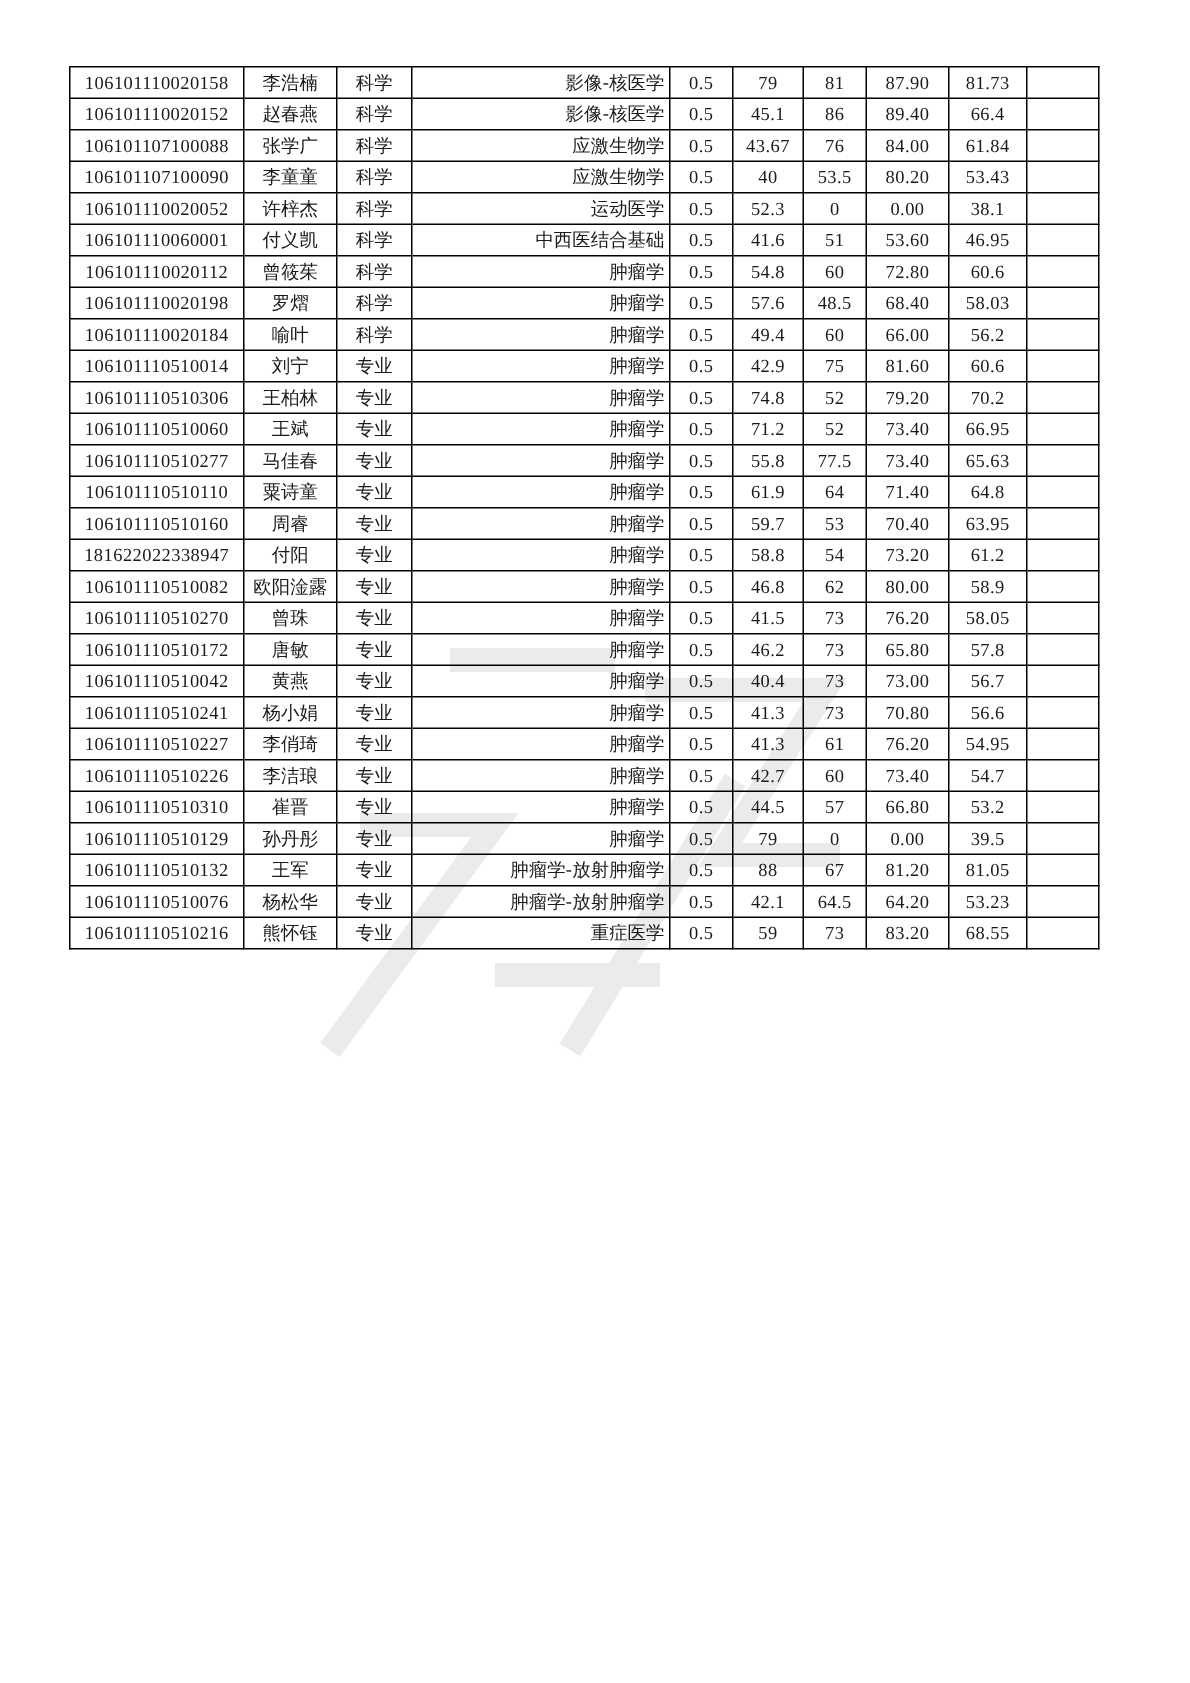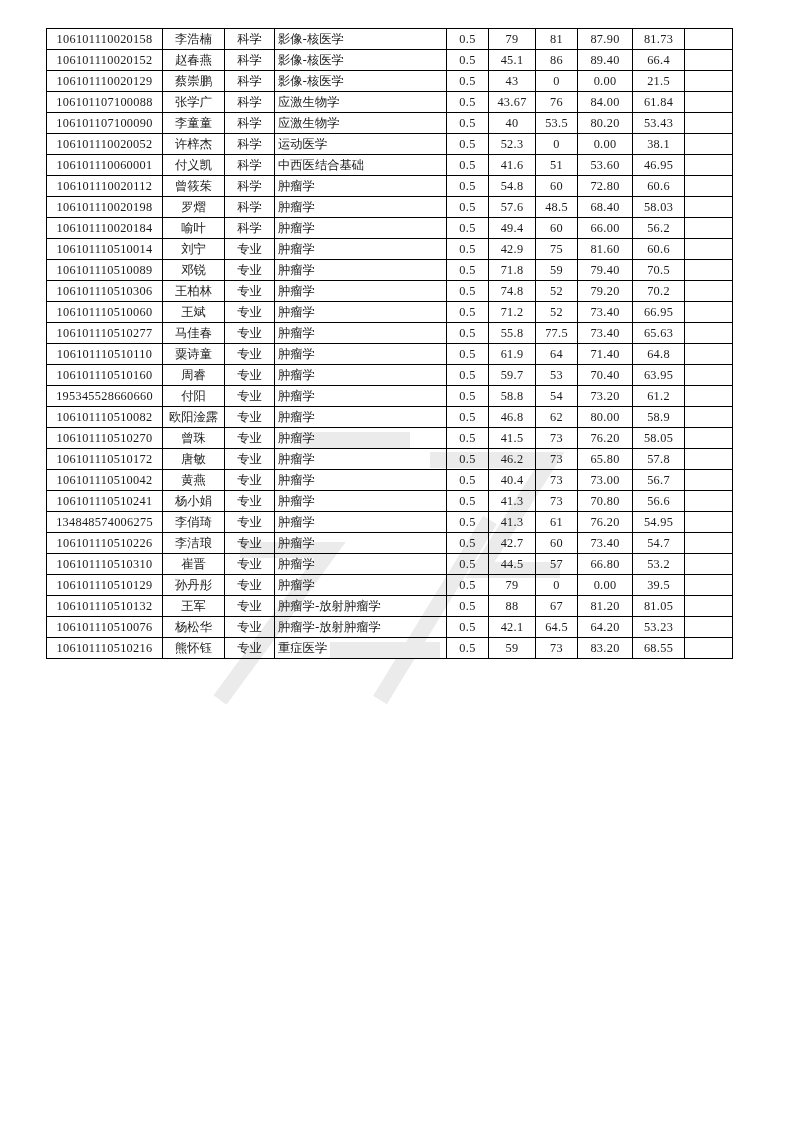--- a/index.html
+++ b/index.html
@@ -23,21 +23,21 @@
     width: 430px;
     height: 330px;
     pointer-events: none;
     z-index: 0;
   }
   #watermark svg { display:block; width:100%; height:100%; }
 
   #sheet {
     position: absolute;
     left: 46px;
-    top: 28px;
+    top: 44px;
     width: 686px;
     z-index: 2;
   }
 
   table.grid {
     border-collapse: collapse;
     table-layout: fixed;
     width: 686px;
     background: transparent;
   }
@@ -59,21 +59,21 @@
   col.c-type  { width: 50px;  }
   col.c-major { width: 172px; }
   col.c-w     { width: 42px;  }
   col.c-s1    { width: 47px;  }
   col.c-s2    { width: 42px;  }
   col.c-s3    { width: 55px;  }
   col.c-total { width: 52px;  }
   col.c-note  { width: 48px;  }
 
   .ta-c { text-align: center; }
-  .ta-l { text-align: left; }
+  .ta-l { text-align: right; }
 
   .cjk {
     font-family: "DejaVu Sans", "Liberation Sans", sans-serif;
     font-size: 12px;
   }
   .num {
     font-family: "Liberation Serif", "DejaVu Serif", serif;
     font-size: 12.5px;
     letter-spacing: 0.3px;
   }
@@ -126,32 +126,20 @@
           <td class="ta-c cjk">科学</td>
           <td class="ta-l cjk">影像-核医学</td>
           <td class="ta-c num">0.5</td>
           <td class="ta-c num">45.1</td>
           <td class="ta-c num">86</td>
           <td class="ta-c num">89.40</td>
           <td class="ta-c num">66.4</td>
           <td class="ta-c cjk"></td>
         </tr>
         <tr>
-          <td class="ta-c num">106101110020129</td>
-          <td class="ta-c cjk">蔡崇鹏</td>
-          <td class="ta-c cjk">科学</td>
-          <td class="ta-l cjk">影像-核医学</td>
-          <td class="ta-c num">0.5</td>
-          <td class="ta-c num">43</td>
-          <td class="ta-c num">0</td>
-          <td class="ta-c num">0.00</td>
-          <td class="ta-c num">21.5</td>
-          <td class="ta-c cjk"></td>
-        </tr>
-        <tr>
           <td class="ta-c num">106101107100088</td>
           <td class="ta-c cjk">张学广</td>
           <td class="ta-c cjk">科学</td>
           <td class="ta-l cjk">应激生物学</td>
           <td class="ta-c num">0.5</td>
           <td class="ta-c num">43.67</td>
           <td class="ta-c num">76</td>
           <td class="ta-c num">84.00</td>
           <td class="ta-c num">61.84</td>
           <td class="ta-c cjk"></td>
@@ -234,32 +222,20 @@
           <td class="ta-c cjk">专业</td>
           <td class="ta-l cjk">肿瘤学</td>
           <td class="ta-c num">0.5</td>
           <td class="ta-c num">42.9</td>
           <td class="ta-c num">75</td>
           <td class="ta-c num">81.60</td>
           <td class="ta-c num">60.6</td>
           <td class="ta-c cjk"></td>
         </tr>
         <tr>
-          <td class="ta-c num">106101110510089</td>
-          <td class="ta-c cjk">邓锐</td>
-          <td class="ta-c cjk">专业</td>
-          <td class="ta-l cjk">肿瘤学</td>
-          <td class="ta-c num">0.5</td>
-          <td class="ta-c num">71.8</td>
-          <td class="ta-c num">59</td>
-          <td class="ta-c num">79.40</td>
-          <td class="ta-c num">70.5</td>
-          <td class="ta-c cjk"></td>
-        </tr>
-        <tr>
           <td class="ta-c num">106101110510306</td>
           <td class="ta-c cjk">王柏林</td>
           <td class="ta-c cjk">专业</td>
           <td class="ta-l cjk">肿瘤学</td>
           <td class="ta-c num">0.5</td>
           <td class="ta-c num">74.8</td>
           <td class="ta-c num">52</td>
           <td class="ta-c num">79.20</td>
           <td class="ta-c num">70.2</td>
           <td class="ta-c cjk"></td>
@@ -306,21 +282,21 @@
           <td class="ta-c cjk">专业</td>
           <td class="ta-l cjk">肿瘤学</td>
           <td class="ta-c num">0.5</td>
           <td class="ta-c num">59.7</td>
           <td class="ta-c num">53</td>
           <td class="ta-c num">70.40</td>
           <td class="ta-c num">63.95</td>
           <td class="ta-c cjk"></td>
         </tr>
         <tr>
-          <td class="ta-c num">195345528660660</td>
+          <td class="ta-c num">181622022338947</td>
           <td class="ta-c cjk">付阳</td>
           <td class="ta-c cjk">专业</td>
           <td class="ta-l cjk">肿瘤学</td>
           <td class="ta-c num">0.5</td>
           <td class="ta-c num">58.8</td>
           <td class="ta-c num">54</td>
           <td class="ta-c num">73.20</td>
           <td class="ta-c num">61.2</td>
           <td class="ta-c cjk"></td>
         </tr>
@@ -378,21 +354,21 @@
           <td class="ta-c cjk">专业</td>
           <td class="ta-l cjk">肿瘤学</td>
           <td class="ta-c num">0.5</td>
           <td class="ta-c num">41.3</td>
           <td class="ta-c num">73</td>
           <td class="ta-c num">70.80</td>
           <td class="ta-c num">56.6</td>
           <td class="ta-c cjk"></td>
         </tr>
         <tr>
-          <td class="ta-c num">134848574006275</td>
+          <td class="ta-c num">106101110510227</td>
           <td class="ta-c cjk">李俏琦</td>
           <td class="ta-c cjk">专业</td>
           <td class="ta-l cjk">肿瘤学</td>
           <td class="ta-c num">0.5</td>
           <td class="ta-c num">41.3</td>
           <td class="ta-c num">61</td>
           <td class="ta-c num">76.20</td>
           <td class="ta-c num">54.95</td>
           <td class="ta-c cjk"></td>
         </tr>

